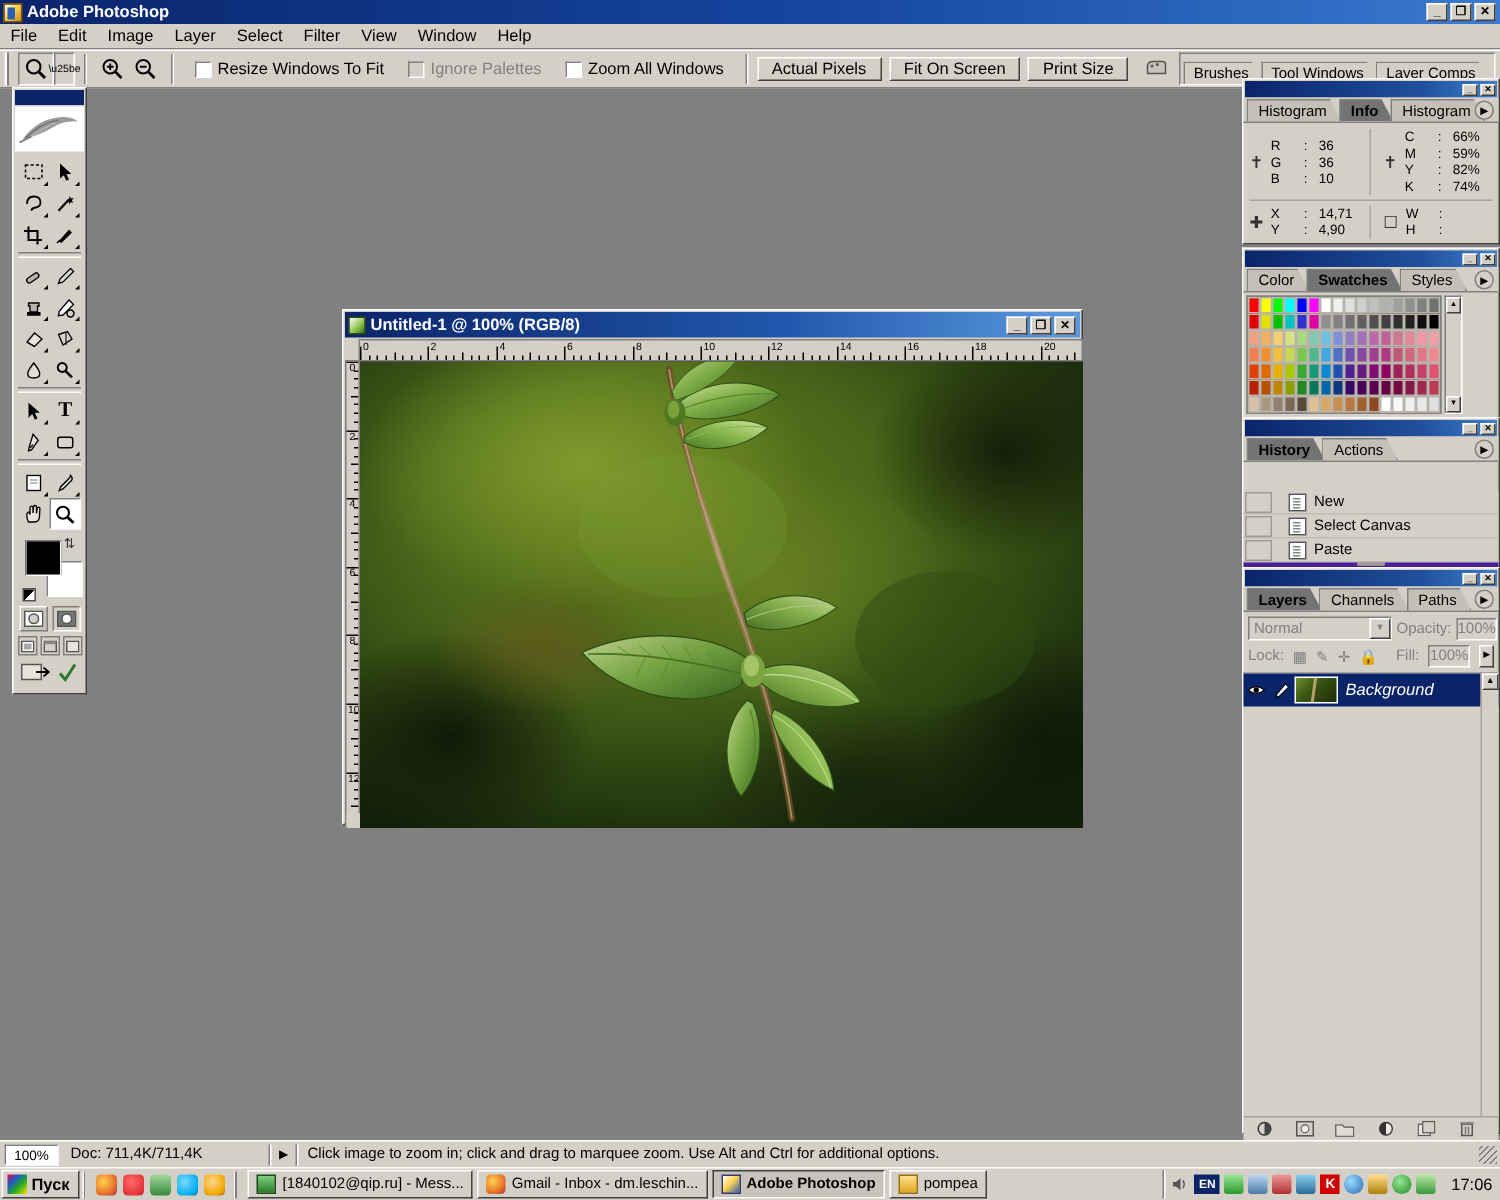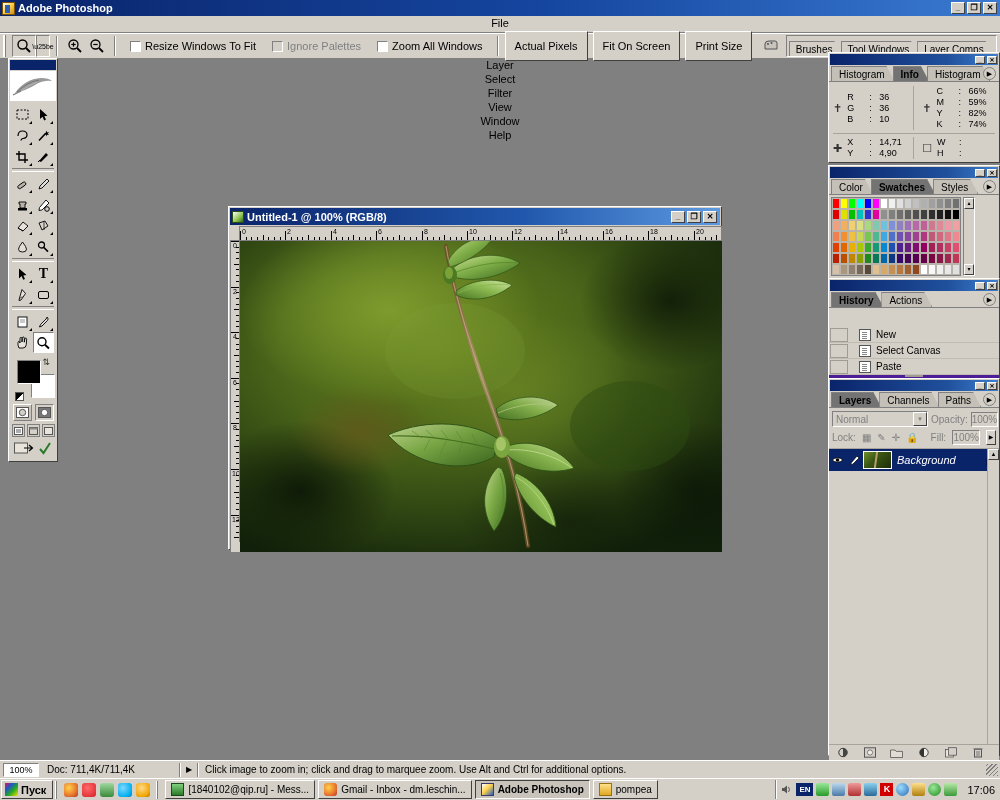--- a/index.html
+++ b/index.html
@@ -32,21 +32,20 @@
     border: 1px solid; border-color: #fff #404040 #404040 #fff;
     font-size: 8px; line-height: 10px; text-align: center; color: #000; font-weight: bold;
     font-family: "Liberation Sans", sans-serif;
   }
 
   
   .menubar {
     position: absolute; left: 0; top: 16px; width: 1000px; height: 17px;
     background: #d4d0c8; display: flex; align-items: center;
     border-bottom: 1px solid #808080;
-    flex-direction: column;
   }
   .menubar .mi { padding: 1px 7px; font-size: 11px; color: #000; }
 
   
   .optionsbar {
     position: absolute; left: 0; top: 33px; width: 1000px; height: 26px;
     background: #d4d0c8; display: flex; align-items: center; padding: 0 3px;
     border-top: 1px solid #fff; border-bottom: 1px solid #808080;
   }
   .grip { width: 5px; height: 22px; margin-right: 4px;
@@ -69,21 +68,21 @@
     background: #d4d0c8;
   }
   .cbx { display: flex; align-items: center; gap: 4px; margin: 0 8px; white-space: nowrap; }
   .cbx .box {
     width: 11px; height: 11px; background: #fff;
     border: 1px solid; border-color: #808080 #fff #fff #808080;
   }
   .cbx.dis { color: #808080; }
   .cbx.dis .box { background: #d4d0c8; }
   .btn3d {
-    height: 30px; padding: 0 9px; background: #d4d0c8; font-size: 11px; color: #000;
+    height: 16px; padding: 0 9px; background: #d4d0c8; font-size: 11px; color: #000;
     border: 1px solid; border-color: #fff #404040 #404040 #fff;
     display: flex; align-items: center; justify-content: center; margin-right: 5px;
     white-space: nowrap;
   }
   .palette-well {
     display: flex; align-items: flex-end; height: 22px; margin-left: 4px;
     border: 1px solid; border-color: #808080 #fff #fff #808080; background: #d4d0c8;
     padding: 0 2px; flex: 1 1 auto;
   }
   .well-tab {

